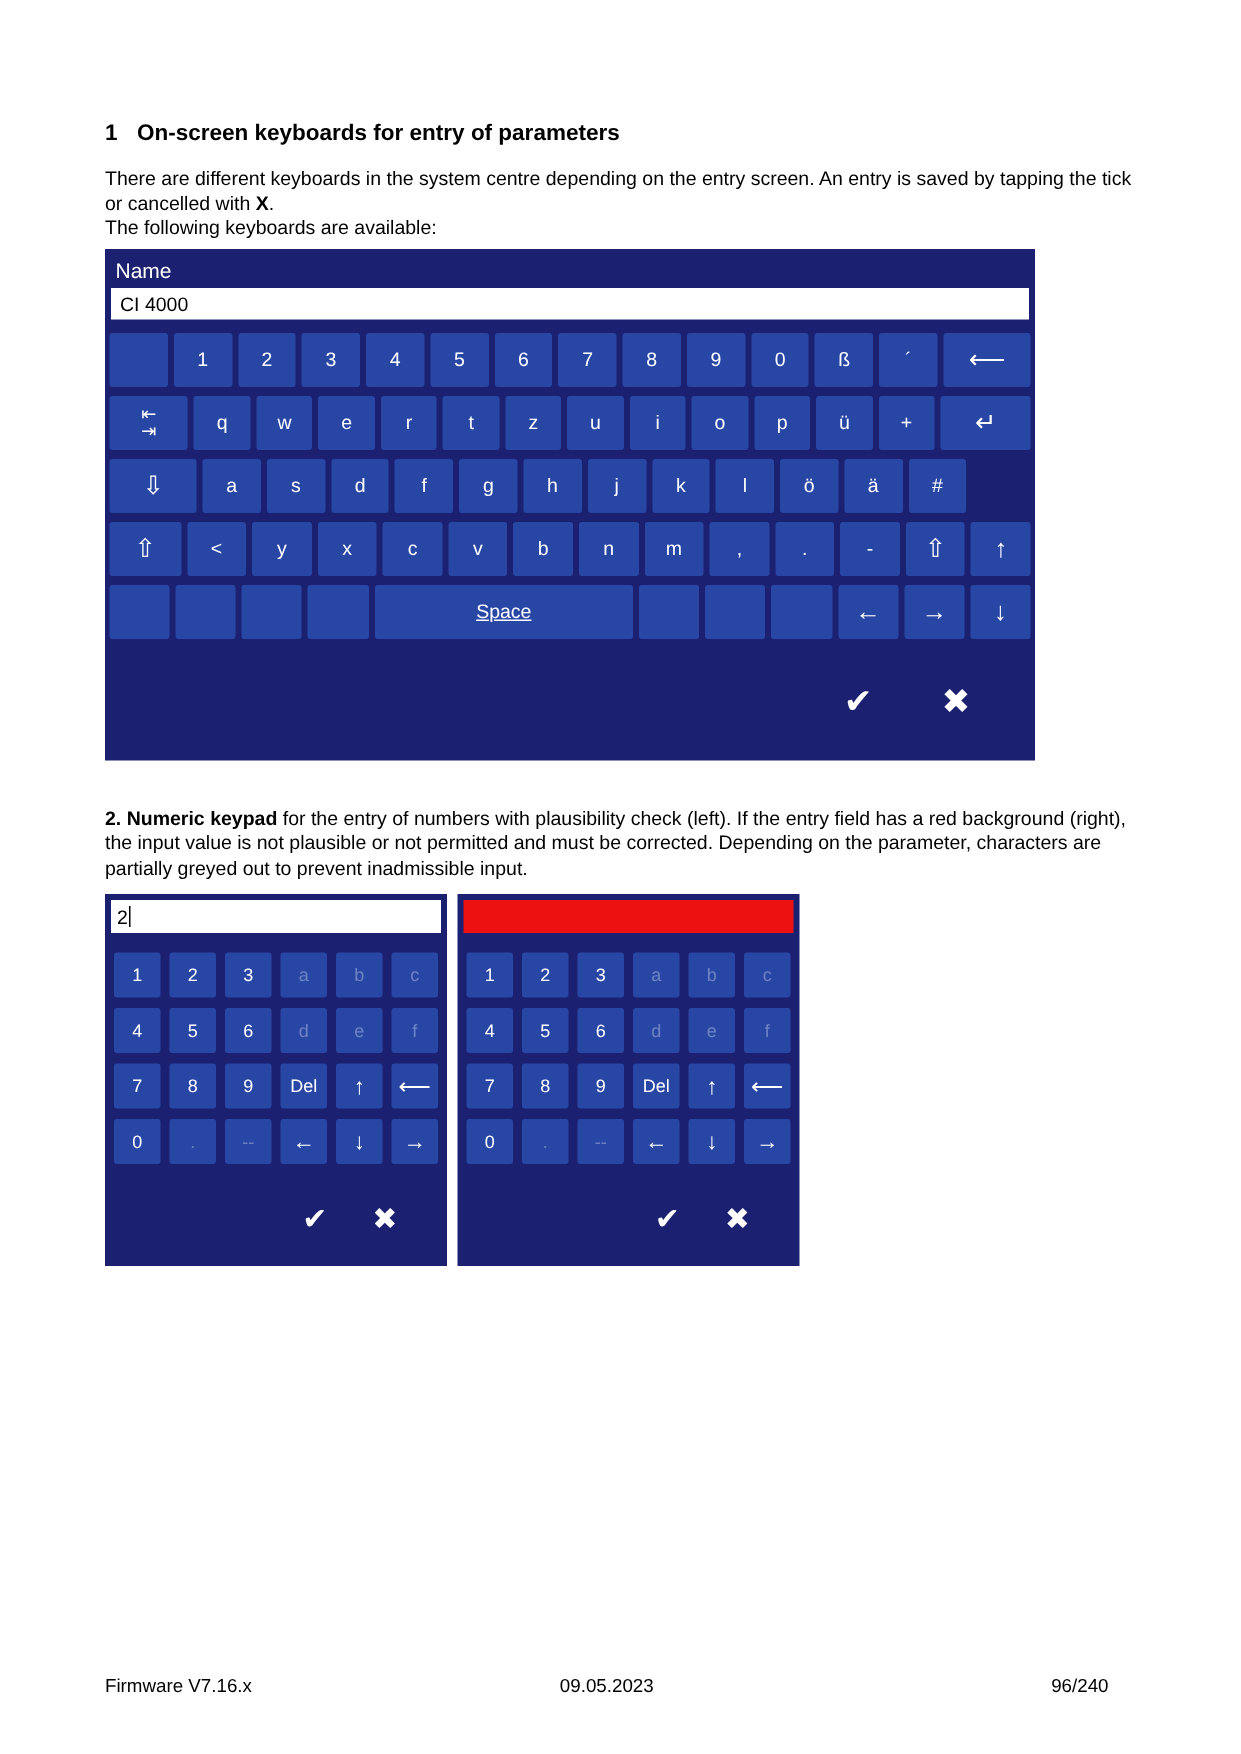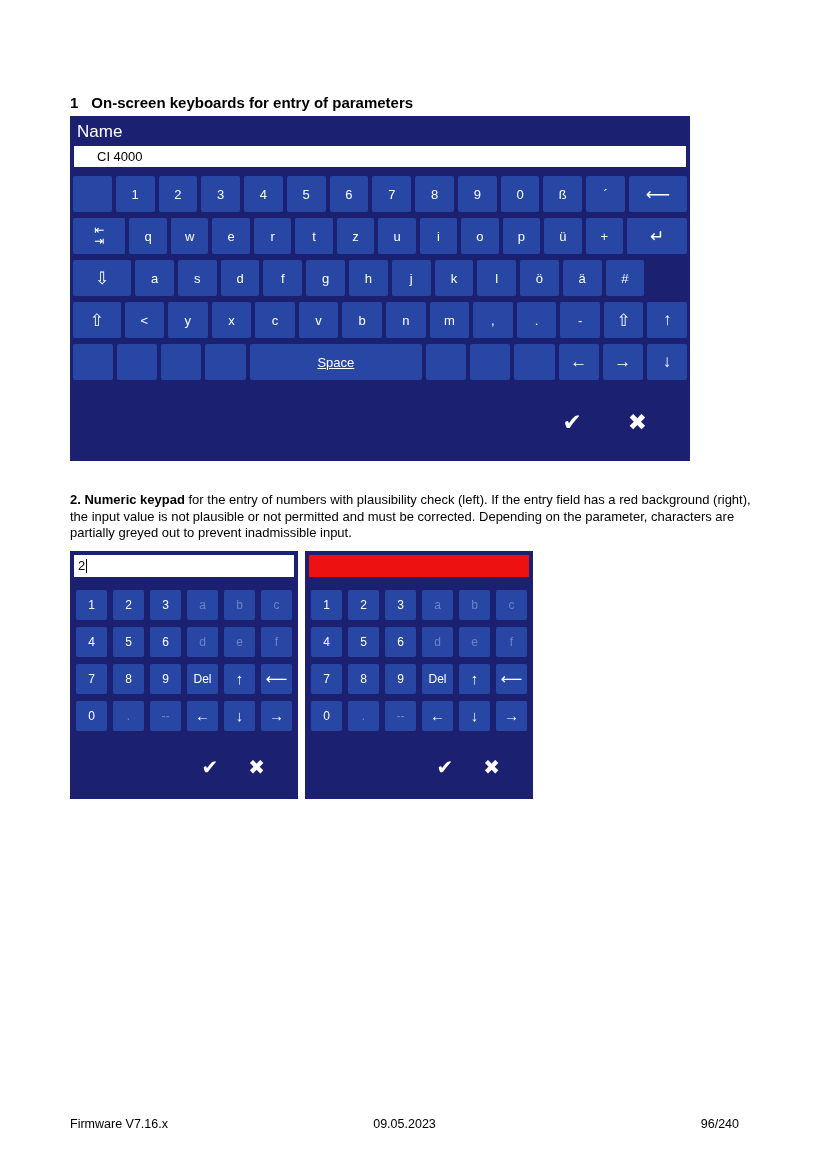--- a/index.html
+++ b/index.html
@@ -2,30 +2,30 @@
 <html style="--navy: #1b2170; --key_blue: #2847a5; --error_red: #ee1111;"><head>
 <meta charset="utf-8">
 <style>
   html,body { margin:0; padding:0; background:#fff; }
   .page {
     width:827px; height:1169px; position:relative; background:#fff;
     font-family:"Liberation Sans", sans-serif; color:#000;
     box-sizing:border-box; padding:40px 72px 0 70px; overflow:hidden;
   }
   .logo { font-size:33px; font-weight:bold; color:#59595b; letter-spacing:-0.5px; }
-  .heading { margin-top:54px; font-size:15px; font-weight:bold; }
+  .heading { margin-top:40px; font-size:15px; font-weight:bold; }
   .hnum { margin-right:13px; }
   .body-text { font-size:13px; line-height:16.5px; margin:14px 0 0 0; width:685px; }
   .section-label { margin-top:27px; }
   .section2 { margin-top:31px; }
 
   
   .ukb { margin-top:5px; width:620px; background:var(--navy,#1b2170); padding:3px; box-sizing:border-box; }
-  .ukb-label { color:#fff; font-size:17px; margin:3px 0 4px 4px; }
-  .ukb-input { background:#fff; height:21px; line-height:21px; font-size:13px; padding-left:23px; margin:0 1px; color:#000; }
+  .ukb-label { color:#fff; font-size:14px; margin:3px 0 4px 4px; }
+  .ukb-input { background:#fff; height:21px; line-height:21px; font-size:13px; padding-left:6px; margin:0 1px; color:#000; }
   #uk-rows { margin-top:9px; }
   .uk-row { display:flex; gap:4px; margin-bottom:6px; }
   .uk-row .key { height:36px; }
   .key {
     background:var(--key_blue,#2847a5); color:#fff; display:flex; align-items:center;
     justify-content:center; font-size:13px; border-radius:2px; min-width:0;
   }
   .key.tab { white-space:pre-line; line-height:11px; font-size:12px; text-align:center; }
   .key.lg { font-size:17px; }
   .key.spacer { background:transparent; }
@@ -57,20 +57,23 @@
 </head>
 <body>
 
 <div class="page">
 
 
   <div class="heading">
     <span class="hnum">1</span><span>On-screen keyboards for entry of parameters</span>
   </div>
 
+  <p class="body-text"><span>There are different keyboards in the system centre depending on the entry screen. An entry is saved by tapping the tick or cancelled with </span><b>X</b><span>.</span><br>
+    <span>The following keyboards are available:</span>
+  </p>
 
 
   <div class="ukb">
     <div class="ukb-label">Name</div>
     <div class="ukb-input"><span>CI 4000</span></div>
     <div id="uk-rows">
         <div class="uk-row">
           <div class="key" style="flex: 1 1 0px;"></div>
           <div class="key" style="flex: 1 1 0px;">1</div>
           <div class="key" style="flex: 1 1 0px;">2</div>

